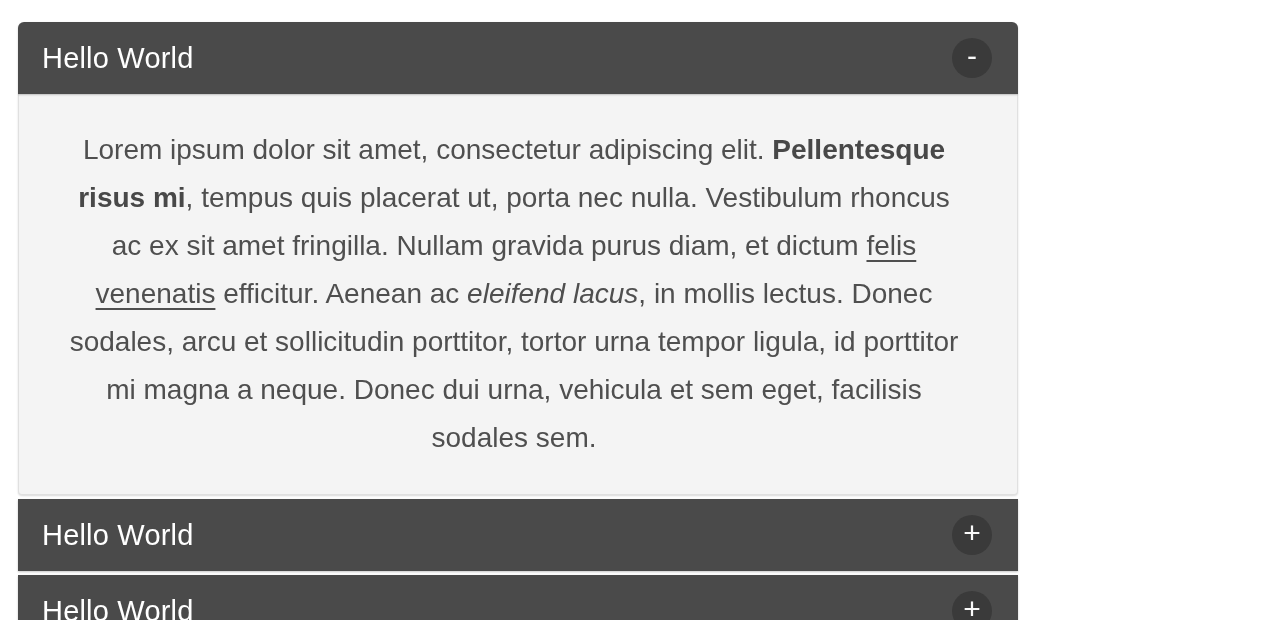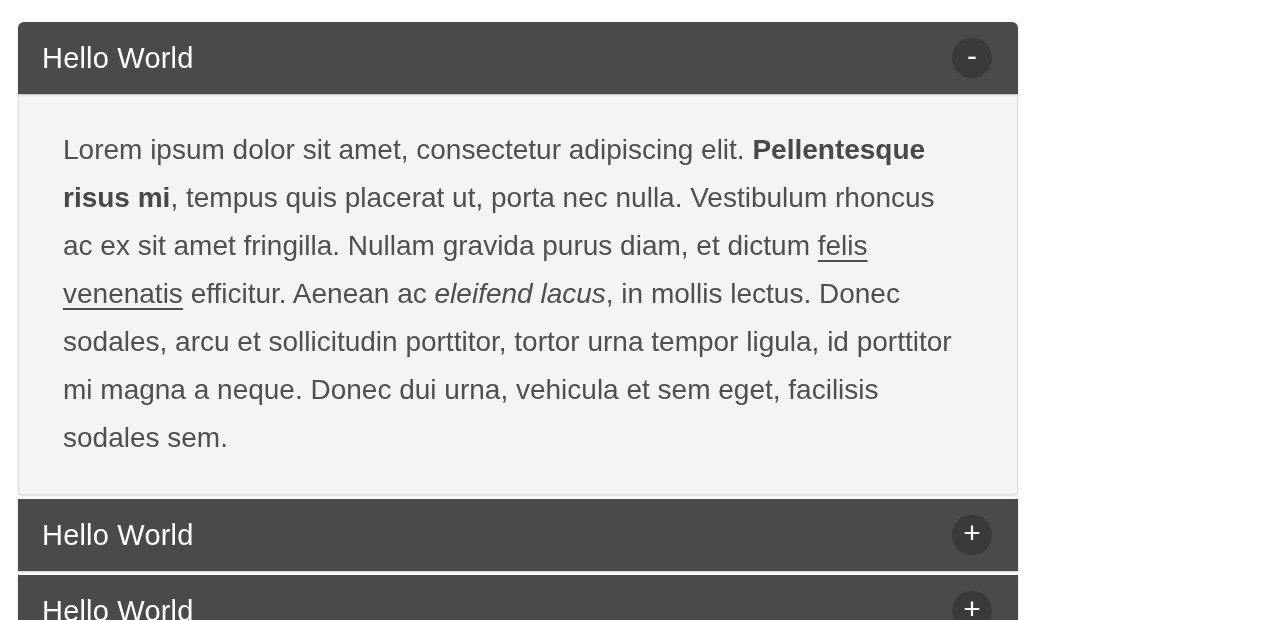--- a/index.html
+++ b/index.html
@@ -65,20 +65,21 @@
     font-family: "Liberation Sans", "DejaVu Sans", sans-serif;
   }
   .acc-panel {
     background: #f4f4f4;
     border: 1px solid #e0e0e0;
     border-top: none;
     border-radius: 0 0 4px 4px;
     padding: 4px 52px 4px 44px;
     box-sizing: border-box;
     box-shadow: 0 1px 2px rgba(0,0,0,0.15);
+    text-align: center;
   }
   .acc-panel p {
     margin: 28px 0;
     font-size: 28px;
     line-height: 48px;
     color: #4f4f4f;
   }
   .seg-bold   { font-weight: 700; color: #484848; }
   .seg-under  { text-decoration: underline; text-underline-offset: 5px; }
   .seg-italic { font-style: italic; }

